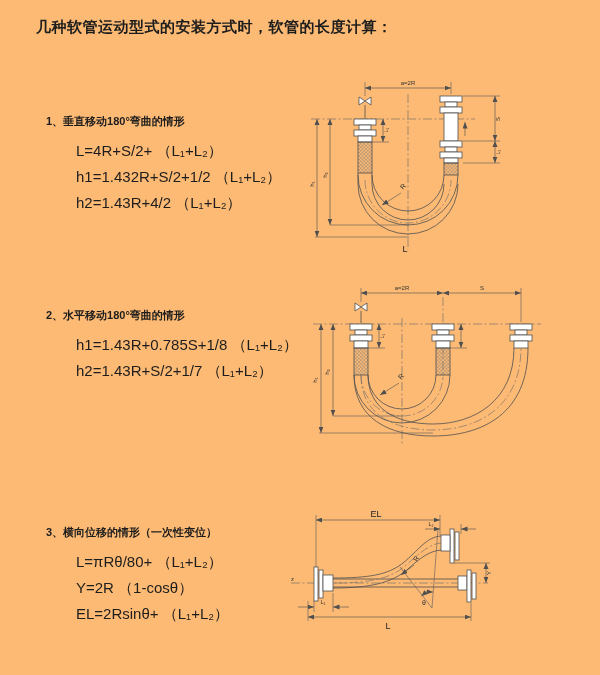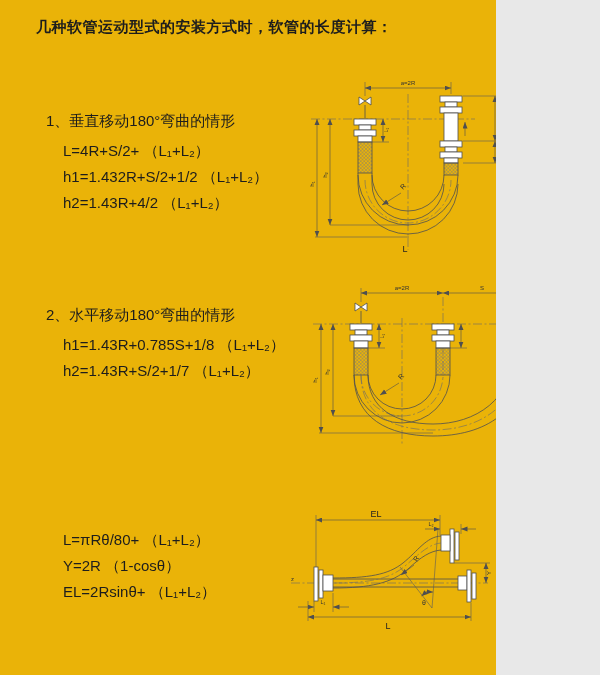--- a/index.html
+++ b/index.html
@@ -1,27 +1,27 @@
 <!DOCTYPE html>
 <html><head>
 <meta charset="utf-8">
 <style>
   html,body{margin:0;padding:0;background:#e8e8e8;}
   .page{
-    position:relative;width:496px;height:675px;background:#eab308;
+    position:relative;width:600px;height:675px;background:#fdba74;
     font-family:"Liberation Sans","DejaVu Sans",sans-serif;
     color:#1d1d1d;overflow:hidden;
   }
   .title{
     position:absolute;left:36px;top:18px;
     font-size:15px;font-weight:bold;letter-spacing:0.5px;
   }
   .section{position:absolute;left:46px;width:270px;}
-  .heading{font-size:15px;font-weight:normal;line-height:22px;white-space:nowrap;}
-  .formulas{margin-top:6px;margin-left:17px;}
+  .heading{font-size:11px;font-weight:bold;line-height:22px;white-space:nowrap;}
+  .formulas{margin-top:6px;margin-left:30px;}
   .formula{font-size:15px;line-height:26px;white-space:nowrap;}
   .diagram{position:absolute;}
   svg{display:block;}
   .ln{stroke:#4f4f4f;stroke-width:0.8;fill:none;}
   .thin{stroke:#5a5a5a;stroke-width:0.6;fill:none;}
   .cl{stroke:#6a6a6a;stroke-width:0.6;fill:none;stroke-dasharray:9 2.5 2 2.5;}
   .dim{stroke:#4f4f4f;stroke-width:0.6;fill:none;}
   .fit{stroke:#4f4f4f;stroke-width:0.8;fill:#ffffff;}
   .lbl{font-family:"Liberation Sans","DejaVu Sans",sans-serif;fill:#333333;font-size:6px;}
   .lbl-mid{text-anchor:middle;}
@@ -45,20 +45,21 @@
 
   <div class="section" style="top:304px">
     <div class="heading">2、水平移动180°弯曲的情形</div>
     <div class="formulas">
       <div class="formula">h1=1.43R+0.785S+1/8 （L₁+L₂）</div>
       <div class="formula">h2=1.43R+S/2+1/7 （L₁+L₂）</div>
     </div>
   </div>
 
   <div class="section" style="top:521px">
+    <div class="heading">3、横向位移的情形（一次性变位）</div>
     <div class="formulas">
       <div class="formula">L=πRθ/80+ （L₁+L₂）</div>
       <div class="formula">Y=2R （1-cosθ）</div>
       <div class="formula">EL=2Rsinθ+ （L₁+L₂）</div>
     </div>
   </div>
 
   <div class="diagram" style="left:303px;top:72px">
     <svg width="295" height="190" viewBox="0 0 295 190">
       <defs>

